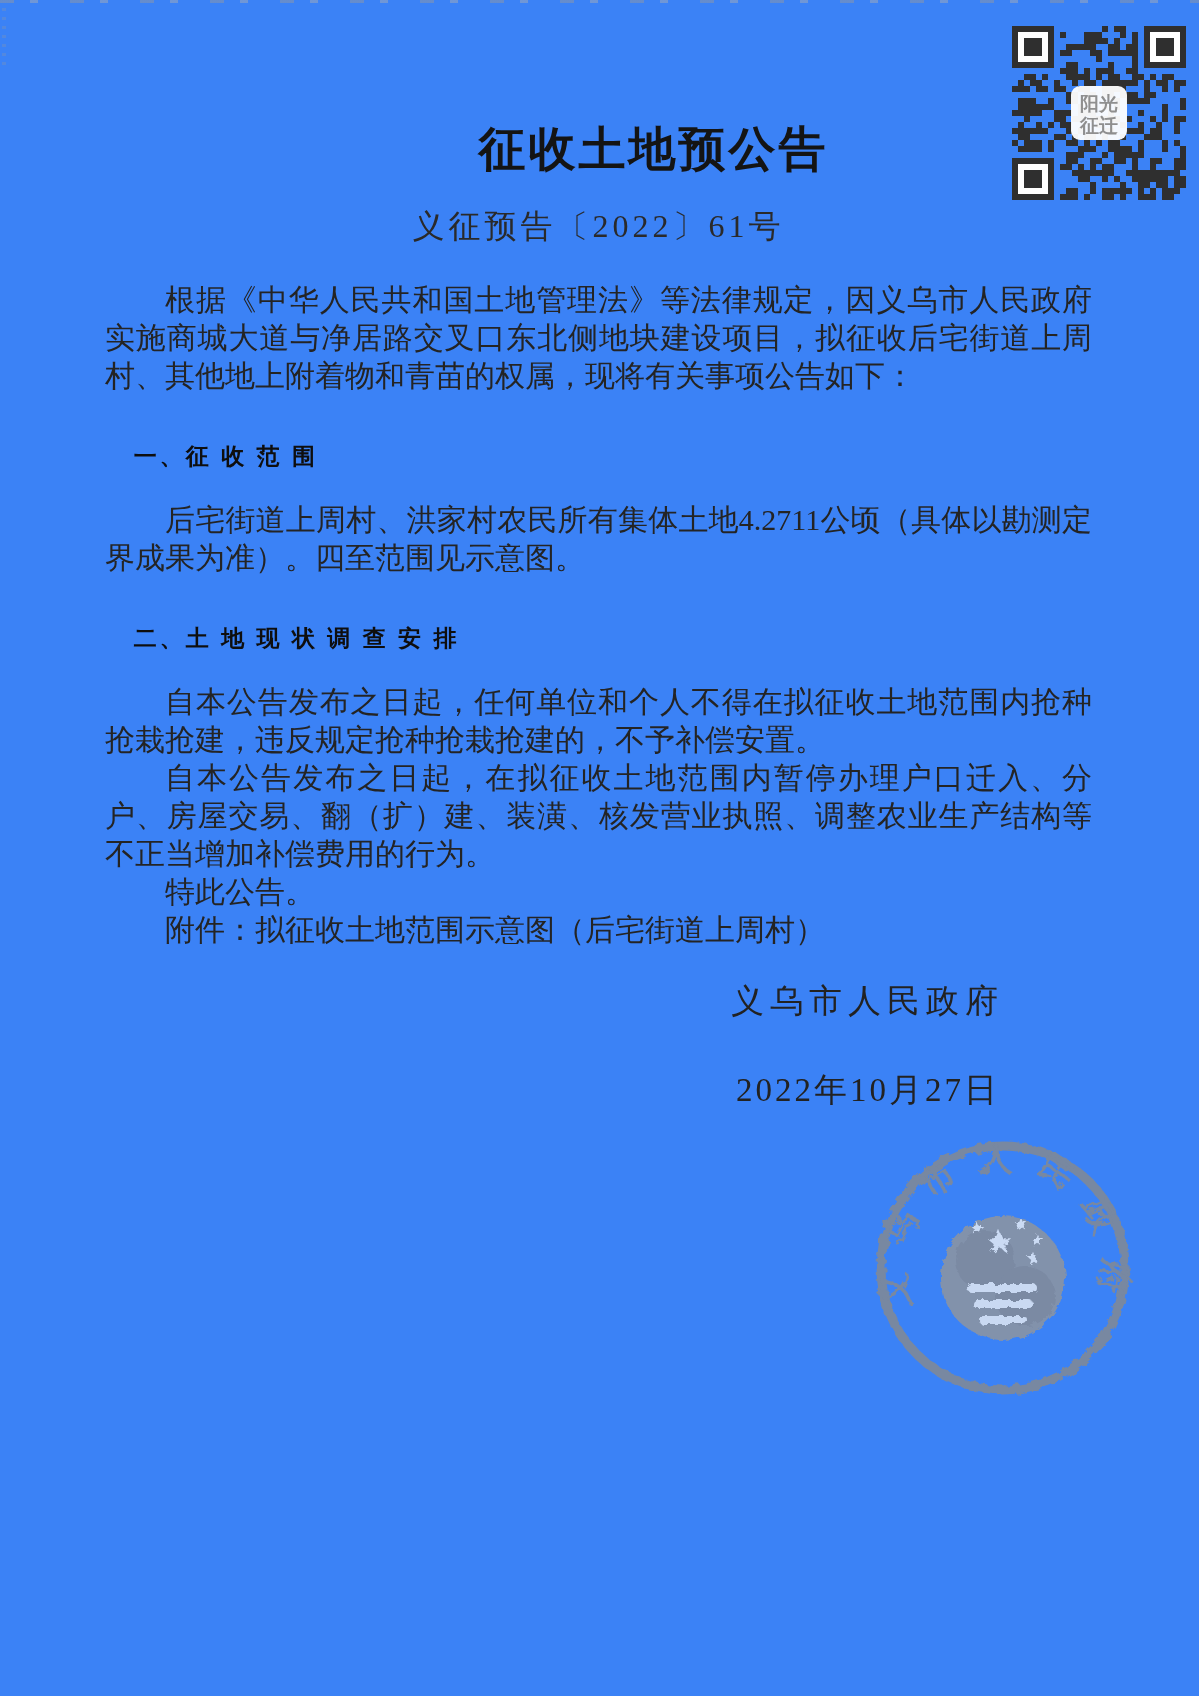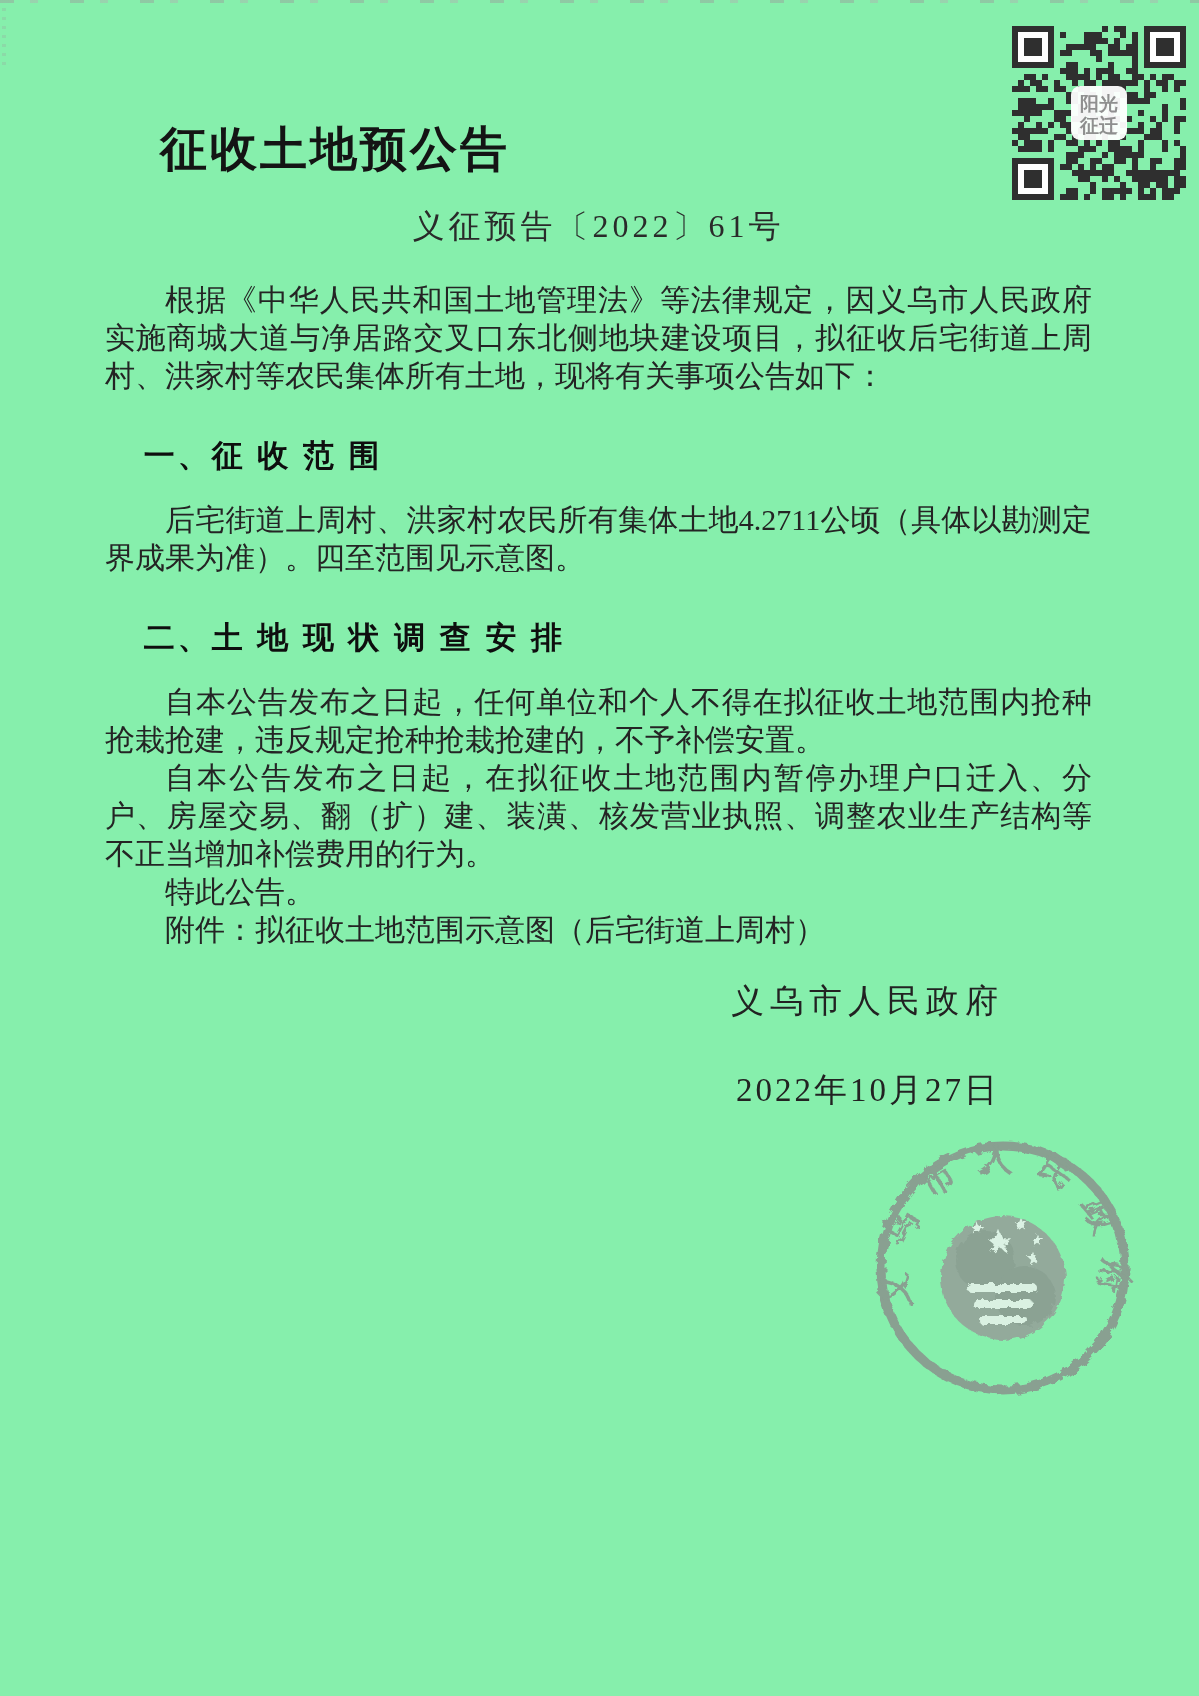--- a/index.html
+++ b/index.html
@@ -1,42 +1,42 @@
 <!DOCTYPE html>
 <html lang="zh"><head>
 <meta charset="utf-8">
 <style>
   html,body { margin:0; padding:0; background:#e8e8e8; }
   .page {
     position: relative;
     width: 1199px;
     height: 1696px;
     margin: 0 auto;
-    background: #86efac;
+    background: #3b82f6;
     overflow: hidden;
     color: #222;
   }
   
   .scan-edge {
     position:absolute; top:0; left:0; width:100%; height:3px; opacity:.45;
     background: repeating-linear-gradient(90deg,#9a9a9a 0 14px, transparent 14px 30px, #b0b0b0 30px 38px, transparent 38px 70px);
   }
   .scan-speck {
     position:absolute; left:2px; top:8px; width:4px; height:60px; opacity:.25;
     background: repeating-linear-gradient(180deg,#9a9a9a 0 3px, transparent 3px 9px);
   }
   .content { position:relative; padding: 0 107px 0 105px; }
 
   .title {
     margin: 118px 0 0 0;
     font-family: "Liberation Serif","DejaVu Serif",serif;
     font-weight: 900;
     font-size: 47px;
     letter-spacing: 3px;
-    text-align: left;
+    text-align: center;
     transform: translateX(55px);
     color: #141414;
   }
   .docnum {
     margin-top: 24px;
     font-family: "Liberation Serif","DejaVu Serif",serif;
     font-size: 32px;
     text-align: center;
     letter-spacing: 4px;
     color: #2a2a2a;
@@ -47,21 +47,21 @@
     font-size: 30px;
     line-height: 38px;
     text-align: justify;
     color: #242424;
   }
   .body p { margin: 0; text-indent: 2em; }
   .body h2 {
     margin: 42px 0 26px 0;
     font-family: "Liberation Sans","DejaVu Sans",sans-serif;
     font-weight: 900;
-    font-size: 31px;
+    font-size: 23px;
     line-height: 38px;
     letter-spacing: 3px;
     text-indent: 1.25em;
     color: #0e0e0e;
   }
   .signature {
     position: relative;
     z-index: 3;
     margin-top: 30px;
     padding-right: 2px;
@@ -434,21 +434,21 @@
         <text class="qr-label" x="87" y="106" font-size="19" fill="#8f8f8f" text-anchor="middle">征迁</text>
       </g>
     </svg>
   </div>
 
   <div class="content">
     <h1 class="title">征收土地预公告</h1>
     <div class="docnum">义征预告〔2022〕61号</div>
 
     <div class="body">
-      <p>根据《中华人民共和国土地管理法》等法律规定，因义乌市人民政府实施商城大道与净居路交叉口东北侧地块建设项目，拟征收后宅街道上周村、洪家村等农民集体所有土地，现将有关事项公告如下：</p>
+      <p>根据《中华人民共和国土地管理法》等法律规定，因义乌市人民政府实施商城大道与净居路交叉口东北侧地块建设项目，拟征收后宅街道上周村、其他地上附着物和青苗的权属，现将有关事项公告如下：</p>
 
       <h2>一、征 收 范 围</h2>
       <p>后宅街道上周村、洪家村农民所有集体土地4.2711公顷（具体以勘测定界成果为准）。四至范围见示意图。</p>
 
       <h2>二、土 地 现 状 调 查 安 排</h2>
 
       <p>自本公告发布之日起，任何单位和个人不得在拟征收土地范围内抢种抢栽抢建，违反规定抢种抢栽抢建的，不予补偿安置。</p>
       <p>自本公告发布之日起，在拟征收土地范围内暂停办理户口迁入、分户、房屋交易、翻（扩）建、装潢、核发营业执照、调整农业生产结构等不正当增加补偿费用的行为。</p>
       <p>特此公告。</p>
       <p>附件：拟征收土地范围示意图（后宅街道上周村）</p>

